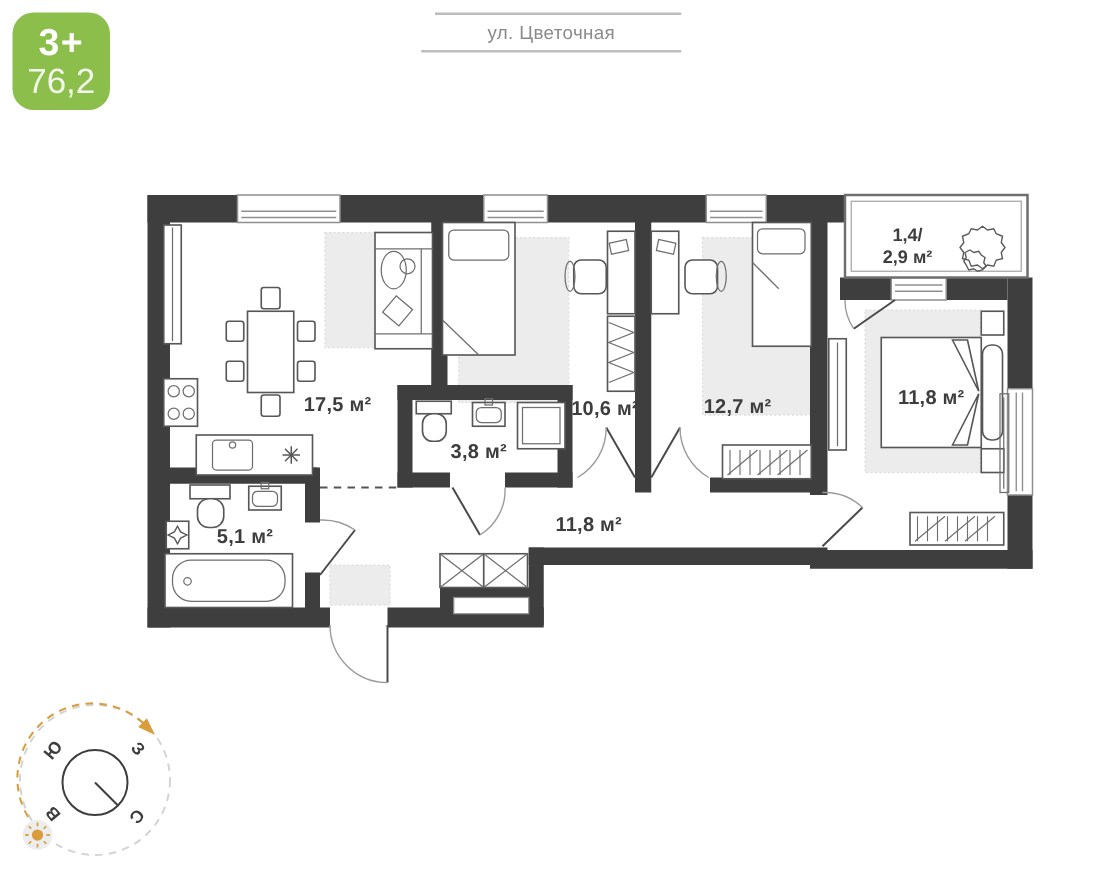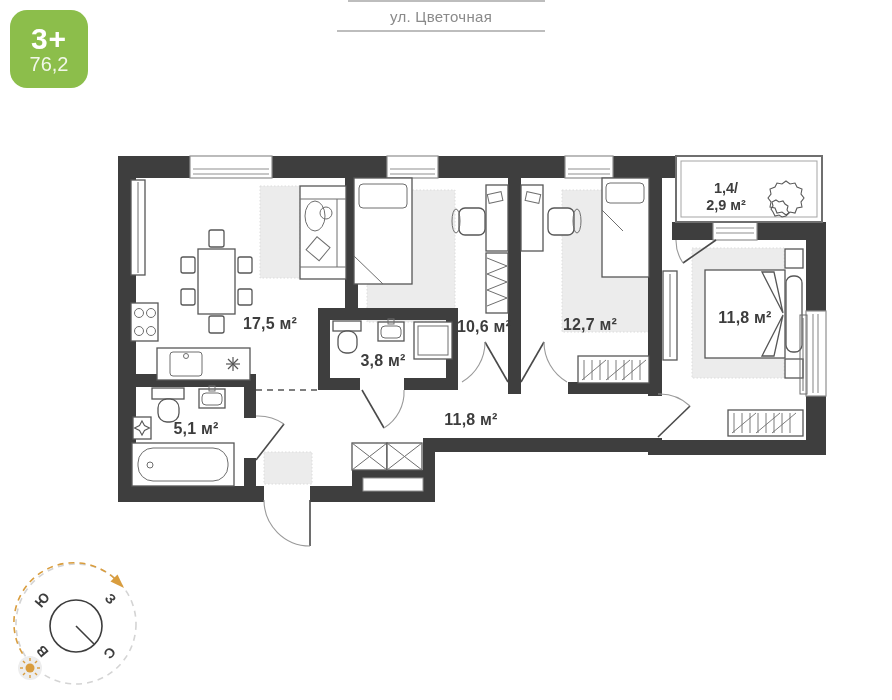--- a/index.html
+++ b/index.html
@@ -1,22 +1,22 @@
 <!DOCTYPE html>
 <html><head>
 <meta charset="utf-8">
 <style>
   html,body{margin:0;padding:0;background:#ffffff;width:892px;height:700px;overflow:hidden;
             font-family:"Liberation Sans", sans-serif;}
   .stage{position:relative;width:892px;height:700px;background:#fff;}
   .badge{position:absolute;left:10px;top:10px;width:78px;height:78px;border-radius:17px;
          display:flex;flex-direction:column;align-items:center;justify-content:center;line-height:1.05;}
   .badge .t{font-size:30px;font-weight:800;color:#fff;letter-spacing:1px;}
-  .badge .a{font-size:20px;font-weight:400;color:rgba(255,255,255,.88);}
-  .street{position:absolute;top:0;left:337px;width:208px;text-align:center;}
+  .badge .a{font-size:28px;font-weight:400;color:rgba(255,255,255,.88);}
+  .street{position:absolute;top:10px;left:337px;width:208px;text-align:center;}
   .street .ln-top{margin-left:11px;height:2px;background:#bdbdbd;}
   .street .ln-bot{height:2px;background:#bdbdbd;}
   .street .tx{font-size:15px;color:#8a8a8a;font-weight:500;padding:6px 0 5px 0;letter-spacing:.3px;}
   svg{position:absolute;left:0;top:0;}
   .wall{fill:#3e3e3e;stroke:none;}
   .furn{fill:#ffffff;stroke:#575757;stroke-width:1.3;}
   .furn-thin{fill:none;stroke:#6e6e6e;stroke-width:1;}
   .rug{fill:#ececec;stroke:#dcdcdc;stroke-width:1;stroke-dasharray:1.5 2;}
   .win{fill:#ffffff;stroke:#8f8f8f;stroke-width:1.2;}
   .winline{stroke:#8f8f8f;stroke-width:1.1;fill:none;}

